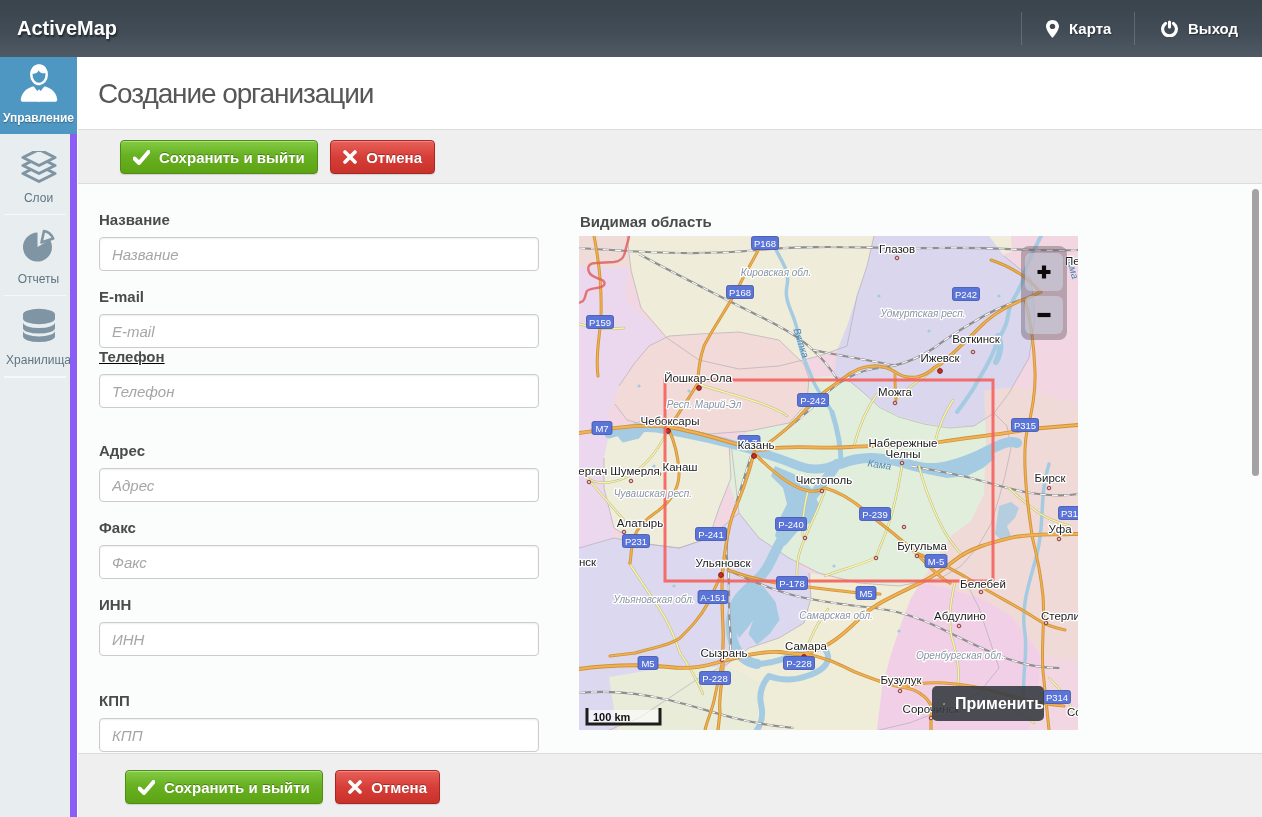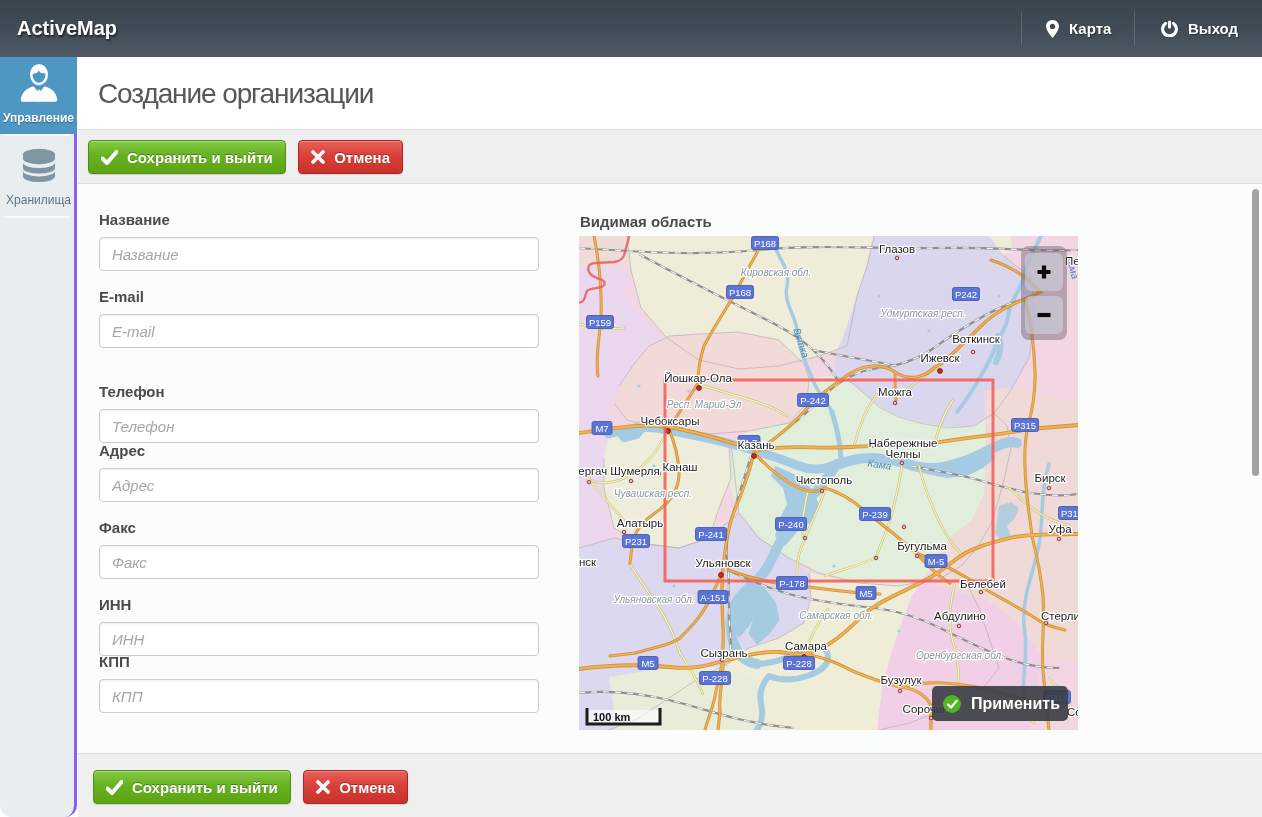--- a/index.html
+++ b/index.html
@@ -9,32 +9,32 @@
   background:linear-gradient(180deg,#3a444d 0%,#414c56 55%,#4f5a64 100%);
 }
 #logo {
   position:absolute; left:17px; top:17px; color:#fff; font-size:20px; font-weight:bold;
   text-shadow:1px 2px 2px rgba(0,0,0,0.55);
 }
 .hmenu { position:absolute; top:0; height:57px; display:flex; align-items:center; color:#fff; font-weight:bold; font-size:15px; text-shadow:1px 1px 1px rgba(0,0,0,0.4);}
 .hdiv { position:absolute; top:12px; height:33px; width:1px; background:rgba(255,255,255,0.17); }
 #sidebar {
   position:absolute; left:0; top:57px; width:77px; height:760px;
-  background:#e8edf0; border-right:3px solid #8b5cf6;border-radius:12px;
+  background:#e8edf0; border-right:7px solid #8b5cf6;
 }
 .sitem { position:relative; width:77px; height:80px; text-align:center; }
 .sitem .slabel { position:absolute; bottom:9px; width:100%; font-size:12px; color:#5f7482; }
 .sep { height:1px; background:#d3dde2; border-bottom:1px solid #f6f9fa; margin:0 4px;}
 #content { position:absolute; left:78px; top:57px; width:1184px; height:760px; background:#fbfdfd; }
 #titlebar { position:absolute; left:0; top:0; width:1184px; height:72px; background:#fff; }
 #titlebar h1 { position:absolute; left:20px; top:21px; font-size:28px; font-weight:normal; color:#575757; letter-spacing:-1.1px; }
 .btnbar { position:absolute; left:0; width:1184px; background:#efefef; border-top:1px solid #dcdcdc; border-bottom:1px solid #dcdcdc; }
 #bar1 { top:72px; height:55px; }
 #bar2 { top:696px; height:64px; border-bottom:none; }
-.btn { display:inline-flex; align-items:center; height:34px; border-radius:4px; color:#fff; font-weight:bold; font-size:15px; text-shadow:0 -1px 0 rgba(0,0,0,0.3); padding:0 12px; vertical-align:top;}
+.btn { display:inline-flex; align-items:center; height:34px; border-radius:4px; color:#fff; font-weight:bold; font-size:15px; text-shadow:0 -1px 0 rgba(0,0,0,0.3); padding:0 12px; vertical-align:top;margin-left:32px;}
 .btn svg { margin-right:9px; }
 .btn-green { background:linear-gradient(180deg,#84cb45 0%,#68b122 45%,#5da414 100%); border:1px solid #4f8c13; box-shadow:inset 0 1px 0 rgba(255,255,255,0.35), 0 1px 1px rgba(0,0,0,0.12);}
 .btn-red { background:linear-gradient(180deg,#e7615a 0%,#d73e37 50%,#c9312b 100%); border:1px solid #a82722; box-shadow:inset 0 1px 0 rgba(255,255,255,0.25), 0 1px 1px rgba(0,0,0,0.12);}
 #formarea { position:absolute; left:0; top:127px; width:1184px; height:569px; }
 .fgroup { position:absolute; left:21px; width:440px; }
 .fgroup label { display:block; font-size:15px; font-weight:bold; color:#4b4b4b; margin-bottom:9px; }
 .fgroup input {
   width:440px; height:34px; border:1px solid #cccccc; border-radius:4px; background:#fff;
   font-family:"Liberation Sans", sans-serif; font-size:15px; font-style:italic; color:#555;
   padding:0 12px; box-shadow:inset 0 1px 2px rgba(0,0,0,0.07);
@@ -66,21 +66,38 @@
   <div class="sitem" style="height:77px; background:#4d97c2;">
     <svg width="44" height="42" viewBox="0 0 44 42" style="margin-top:5px;">
       <ellipse cx="22" cy="12.7" rx="7.7" ry="9.3" fill="none" stroke="#fff" stroke-width="2.5"></ellipse>
       <path d="M22,2.4 C16.6,2.4 13.8,6.6 13.7,11.4 C17.2,12.6 20.4,11.2 21.5,8.5 C22.5,10.7 26.5,12.4 30.3,10.6 C29.7,5.9 27,2.4 22,2.4 z" fill="#fff"></path>
       <path d="M22,23.8 C32.4,23.8 39,29.4 40.2,37.2 C40.4,38.8 39.4,39.8 37.8,39.8 L6.2,39.8 C4.6,39.8 3.6,38.8 3.8,37.2 C5,29.4 11.6,23.8 22,23.8 z" fill="#fff"></path>
       <path d="M16.4,24.1 L22,31.2 L27.6,24.1 L24,23.8 L20,23.8 z" fill="#4d97c2"></path>
       <path d="M22,27.2 l3,3.4 -1.7,8 -1.3,1.6 -1.3,-1.6 -1.7,-8 z" fill="#fff"></path>
     </svg>
     <div class="slabel" style="color:#fff; font-weight:bold; font-size:12px; text-shadow:0 1px 1px rgba(0,0,0,0.35);">Управление</div>
   </div>
+  <div class="sitem">
+    <svg width="36" height="32" viewBox="0 0 36 32" style="margin-top:17px;">
+      <g stroke="#8095a3" stroke-width="3" stroke-linejoin="round" fill="#e8edf0">
+        <path d="M18,10.5 L34,18.5 18,26.5 2,18.5 z" transform="translate(0,4)"></path>
+        <path d="M18,6 L34,14 18,22 2,14 z" transform="translate(0,0.5)"></path>
+        <path d="M18,1.5 L34,9.5 18,17.5 2,9.5 z" transform="translate(0,-3)"></path>
+      </g>
+    </svg>
+    <div class="slabel">Слои</div>
+  </div>
   <div class="sep"></div>
+  <div class="sitem">
+    <svg width="34" height="33" viewBox="0 0 34 33" style="margin-top:14px;">
+      <path d="M15.5,18 L15.5,3.6 A14.5,14.5 0 1 0 28,10.8 z" fill="#8095a3"></path>
+      <path d="M19.5,13.5 L22,2 A12.5,12.5 0 0 1 31.2,9.6 z" fill="#e8edf0" stroke="#8095a3" stroke-width="2.6" stroke-linejoin="round"></path>
+    </svg>
+    <div class="slabel">Отчеты</div>
+  </div>
   <div class="sep"></div>
   <div class="sitem">
     <svg width="34" height="34" viewBox="0 0 34 34" style="margin-top:12px;">
       <g fill="#8095a3">
         <path d="M1,6.2 a16,5.4 0 0 1 32,0 l0,4.6 a16,5.4 0 0 1 -32,0 z"></path>
         <path d="M1,14.6 a16,5.4 0 0 0 32,0 l0,5.6 a16,5.4 0 0 1 -32,0 z"></path>
         <path d="M1,23 a16,5.4 0 0 0 32,0 l0,5.6 a16,5.4 0 0 1 -32,0 z"></path>
       </g>
     </svg>
     <div class="slabel">Хранилища</div>
@@ -98,25 +115,25 @@
             <path d="M1.5 8.5 L6 13 L15.5 2" fill="none" stroke="#fff" stroke-width="4" stroke-linecap="round" stroke-linejoin="round"></path>
           </svg>Сохранить и выйти</button>
       <button class="btn btn-red" style="margin-left:8px;"><svg width="14" height="14" viewBox="0 0 14 14">
             <path d="M2 2 L12 12 M12 2 L2 12" stroke="#fff" stroke-width="3.6" stroke-linecap="round"></path>
           </svg>Отмена</button>
     </div>
   </div>
   <div id="formarea">
     <div class="fgroup" style="top:27px;"><label>Название</label><input placeholder="Название" style=""></div>
     <div class="fgroup" style="top:104px;"><label>E-mail</label><input placeholder="E-mail" style=""></div>
-    <div class="fgroup" style="top:199px;"><label>Телефон</label><input placeholder="Телефон" style=""></div>
+    <div class="fgroup" style="top:164px;text-decoration:underline;"><label>Телефон</label><input placeholder="Телефон" style=""></div>
     <div class="fgroup" style="top:258px;"><label>Адрес</label><input placeholder="Адрес" style=""></div>
     <div class="fgroup" style="top:335px;"><label>Факс</label><input placeholder="Факс" style=""></div>
     <div class="fgroup" style="top:412px;"><label>ИНН</label><input placeholder="ИНН" style=""></div>
-    <div class="fgroup" style="top:469px;"><label>КПП</label><input placeholder="КПП" style=""></div>
+    <div class="fgroup" style="top:508px;"><label>КПП</label><input placeholder="КПП" style=""></div>
     <div id="maplabel">Видимая область</div>
     <div id="mapbox">
         <svg width="499" height="494" viewBox="0 0 499 494" xmlns="http://www.w3.org/2000/svg" style="display:block;">
 <rect width="499" height="494" fill="#f2d7e2"></rect>
 <polygon points="0,0 48,0 52,34 45,62 28,62 22,76 0,78" fill="#efdcd8"></polygon>
 <polygon points="48,0 432,0 433,16 400,24 370,42 340,57 320,80 300,97 268,110 240,120 200,130 160,133 120,124 88,102 62,72 52,34" fill="#efecd9"></polygon>
 <polygon points="295,0 410,0 425,20 452,42 456,82 450,122 430,157 415,177 395,190 370,192 345,188 320,181 300,171 286,158 272,146 255,140 258,115 268,90 278,60 288,30" fill="#d9d6ee"></polygon>
 <polygon points="0,30 50,32 46,62 58,74 72,88 84,100 88,114 72,130 52,144 38,156 30,175 30,198 25,222 25,252 35,292 30,312 0,312" fill="#ecd8ee"></polygon>
 <polygon points="40,150 55,128 70,110 90,100 120,98 160,96 200,104 225,128 230,142 228,167 210,187 170,195 130,198 95,192 70,190 48,184 36,168" fill="#f1dad8"></polygon>
 <polygon points="30,198 70,182 95,192 130,198 150,207 152,242 140,272 130,302 100,312 60,307 35,292 25,252 25,222" fill="#eeeddb"></polygon>
@@ -422,21 +439,21 @@
 <text x="488" y="480" font-size="11.5" fill="#1c1c1c" text-anchor="start" font-family="Liberation Sans, sans-serif" stroke="#ffffff" stroke-width="2.6" paint-order="stroke" stroke-linejoin="round">Со</text>
 <rect x="8" y="474" width="73" height="14" fill="rgba(255,255,255,0.6)"></rect>
 <path d="M8,472 L8,488 L81,488 L81,472" fill="none" stroke="#1d1d1d" stroke-width="3"></path>
 <text x="14" y="485" font-size="11" fill="#111" text-anchor="start" font-family="Liberation Sans, sans-serif" font-weight="bold">100 km</text>
 <rect x="442" y="10" width="46" height="94" rx="8" fill="rgba(102,86,100,0.42)"></rect>
 <rect x="446" y="17" width="38" height="38" rx="6" fill="rgba(205,209,224,0.62)"></rect>
 <rect x="446" y="60" width="38" height="38" rx="6" fill="rgba(205,209,224,0.62)"></rect>
 <path d="M458.5,36 h13 M465,29.5 v13" stroke="#0a0a0a" stroke-width="4.2"></path>
 <path d="M458.5,79 h13" stroke="#0a0a0a" stroke-width="4.2"></path>
 </svg>
-<div style="position:absolute; left:353px; top:450px; width:136px; height:35px;background:rgba(56,60,67,0.9); border-radius:5px; display:flex; align-items:center; padding-left:11px;">
+<div style="position:absolute; left:353px; top:450px; width:112px; height:35px;background:rgba(56,60,67,0.9); border-radius:5px; display:flex; align-items:center; padding-left:11px;">
           <svg width="18" height="18" viewBox="0 0 18 18">
             <circle cx="9" cy="9" r="9" fill="#52b422"></circle>
             <path d="M5 9.5 L8 12.5 L13.5 6" fill="none" stroke="#fff" stroke-width="2.4" stroke-linecap="round" stroke-linejoin="round"></path>
           </svg>
           <span style="color:#fff; font-weight:bold; font-size:16px; margin-left:10px;">Применить</span>
         </div>
       </div>
     <div id="scrollthumb"></div>
   </div>
   <div class="btnbar" id="bar2">

